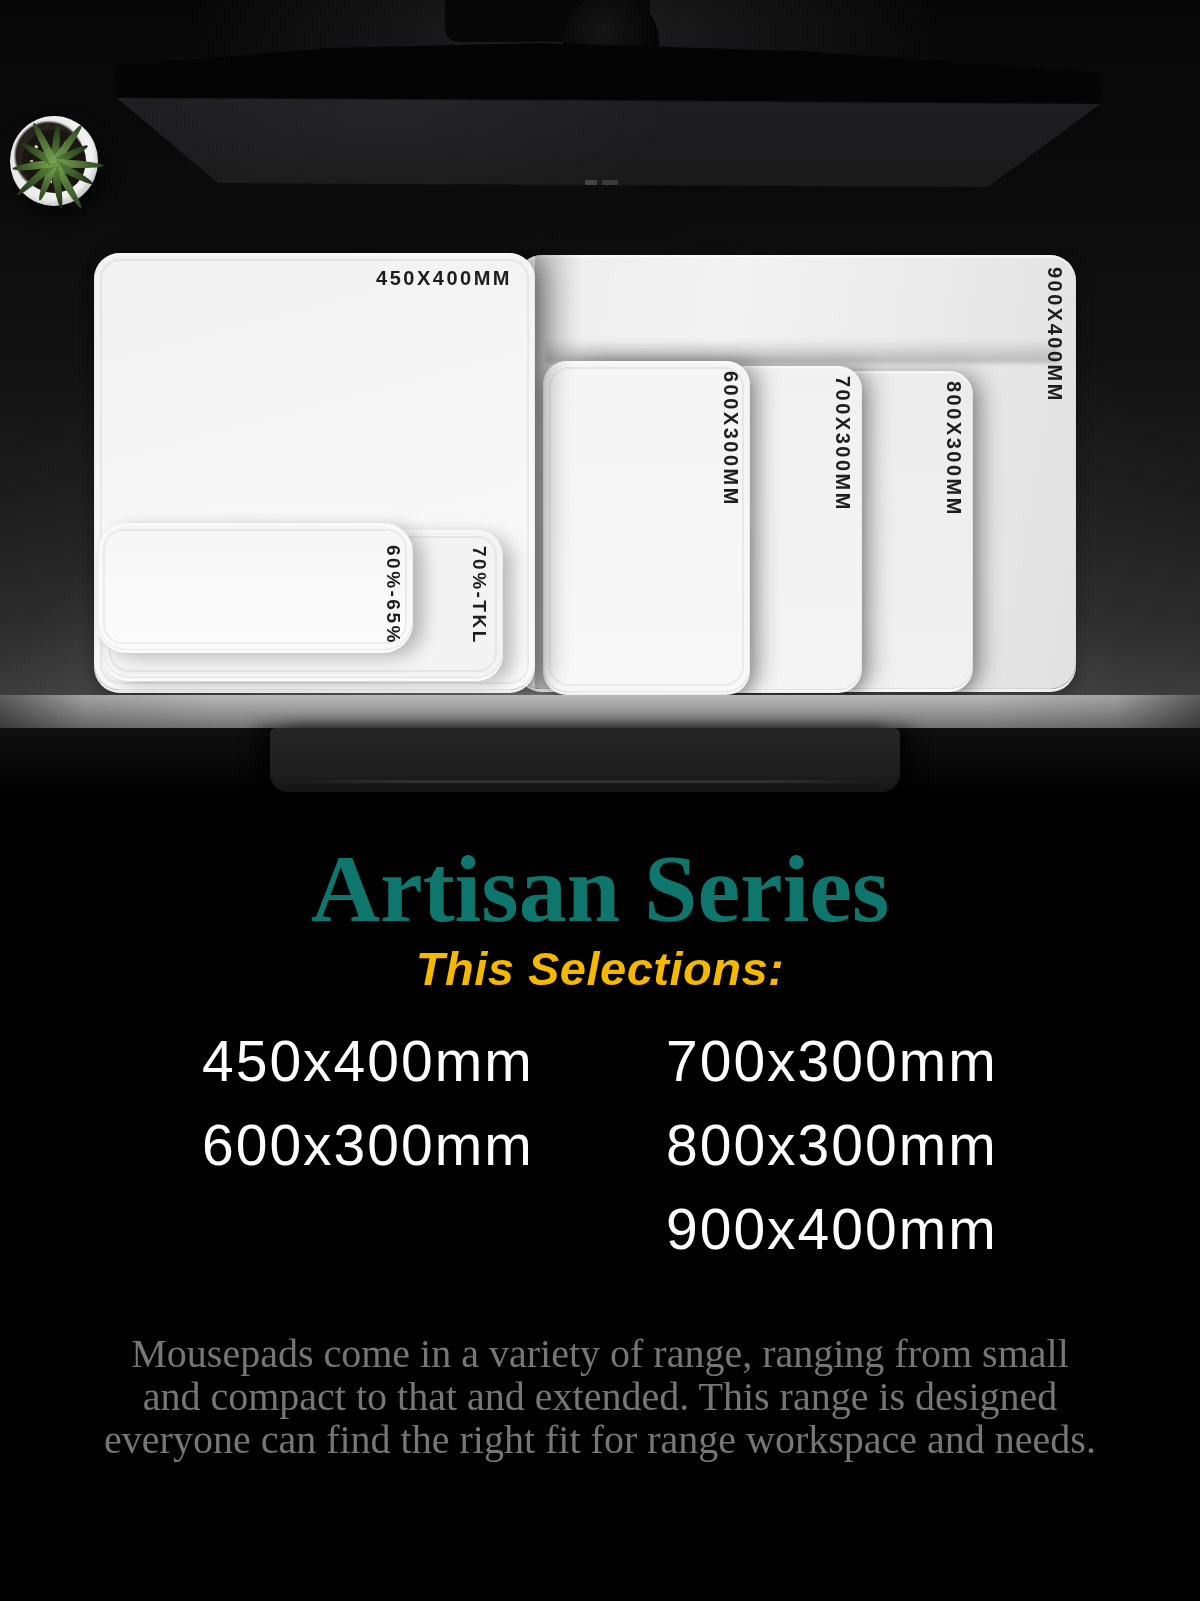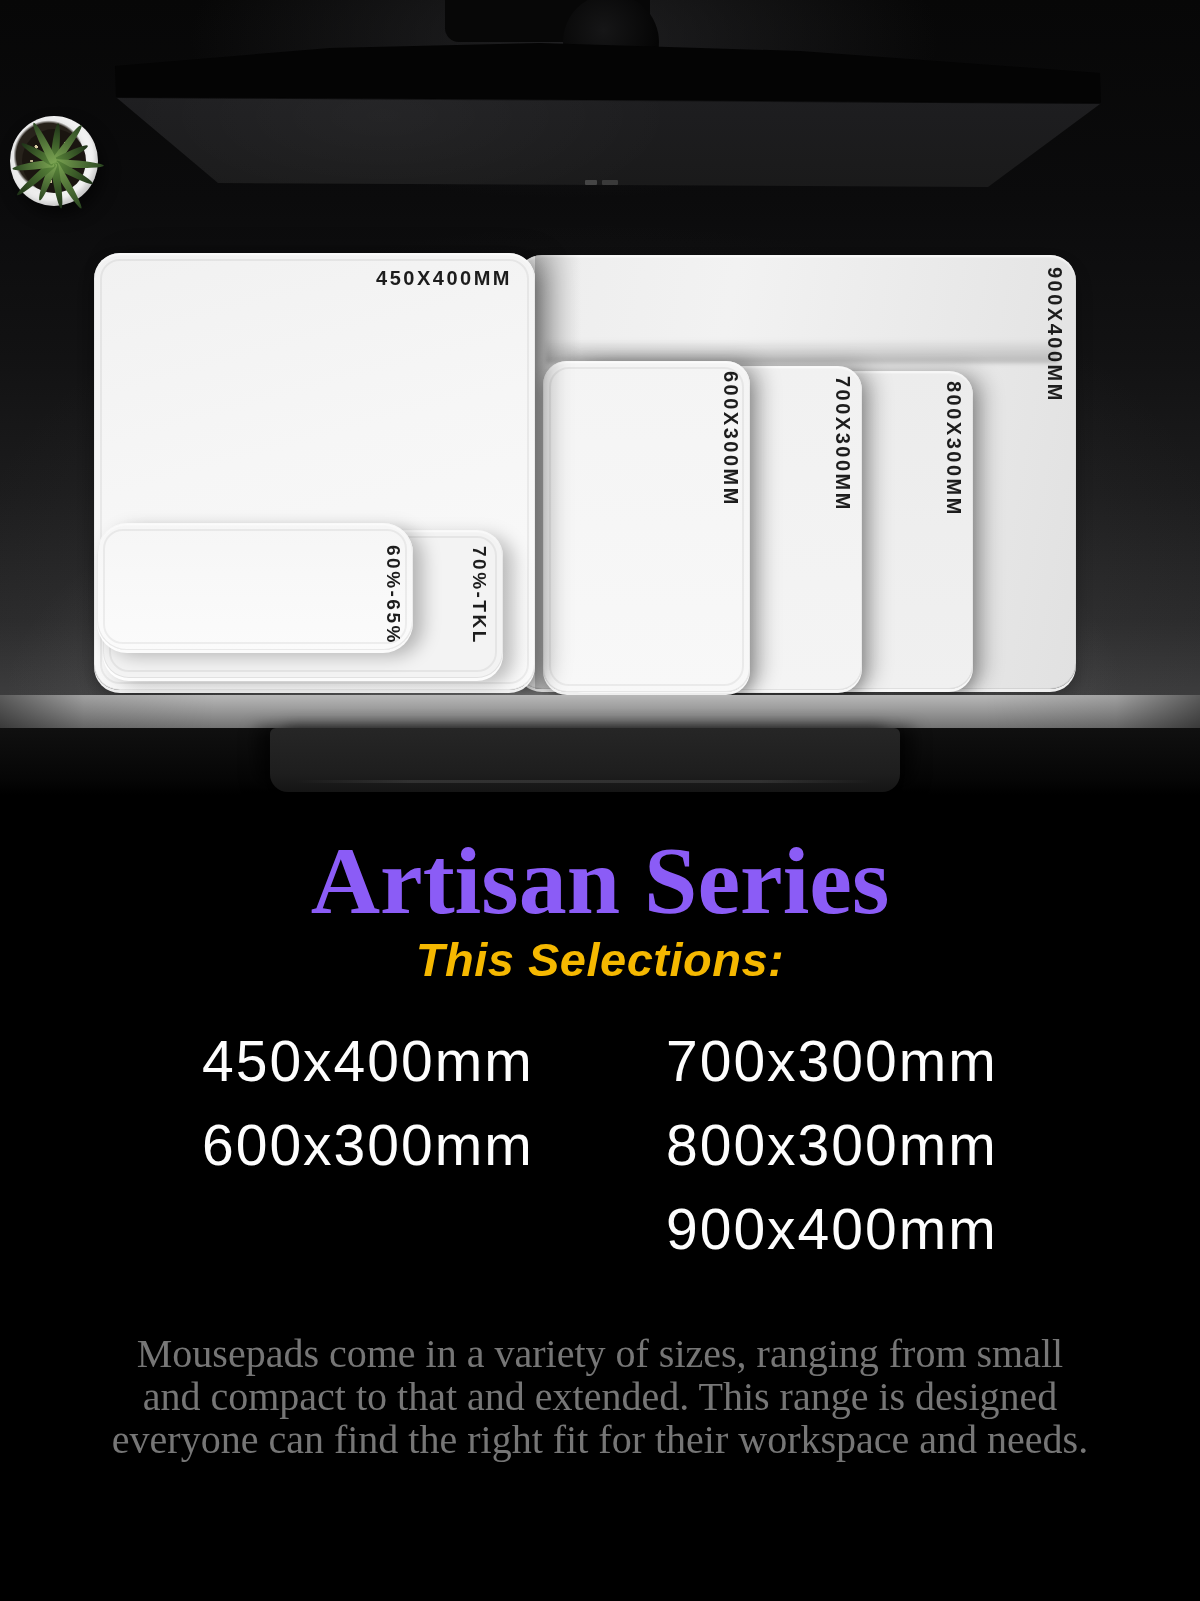--- a/index.html
+++ b/index.html
@@ -126,22 +126,22 @@
     background:linear-gradient(180deg,#101010,#050505 80%,#000);}
   .drawer{position:absolute;left:270px;top:0;width:630px;height:64px;
     background:linear-gradient(180deg,#262626,#1e1e1e 70%,#151515);
     border-radius:6px 6px 18px 18px;
     box-shadow:-14px 0 16px rgba(0,0,0,0.6),14px 0 16px rgba(0,0,0,0.6);}
   .drawer::after{content:"";position:absolute;left:4%;right:4%;bottom:9px;height:3px;border-radius:2px;
     background:linear-gradient(90deg, transparent, rgba(255,255,255,0.10) 20%, rgba(255,255,255,0.10) 80%, transparent);}
 
   
   .info{position:absolute;left:0;top:795px;width:1200px;height:806px;background:#000;color:#fff;}
-  .title{margin:0;padding-top:38px;text-align:center;font-family:"Liberation Serif",serif;
-    font-weight:700;font-size:96px;line-height:96px;color:#8b5cf6;}
+  .title{margin:8px;padding-top:38px;text-align:center;font-family:"Liberation Serif",serif;
+    font-weight:700;font-size:96px;line-height:96px;color:#0f766e;}
   .subtitle{margin-top:7px;text-align:center;font-style:italic;font-weight:700;
     font-size:47px;line-height:47px;color:#F5B800;letter-spacing:0.5px;}
   .sizes{position:absolute;left:0;top:1019px;width:1200px;}
   .info .sizes{top:224px;} 
   .size-col{position:absolute;top:0;}
   .size-col.left{left:202px;}
   .size-col.right{left:666px;}
   .size-item{height:84px;line-height:84px;font-size:57px;letter-spacing:2px;color:#fdfdfd;font-weight:400;}
   .desc{position:absolute;left:0;top:537px;width:1200px;text-align:center;
     font-family:"Liberation Serif",serif;font-size:40px;line-height:43px;color:#767676;}
@@ -225,19 +225,19 @@
         <div class="size-item">600x300mm</div>
       </div>
       <div class="size-col right">
         <div class="size-item">700x300mm</div>
         <div class="size-item">800x300mm</div>
         <div class="size-item">900x400mm</div>
       </div>
     </div>
 
     <div class="desc">
-      <div>Mousepads come in a variety of sizes, ranging from small</div>
+      <div>Mousepads come in a variety of range, ranging from small</div>
       <div>and compact to that and extended. This range is designed</div>
-      <div>everyone can find the right fit for their workspace and needs.</div>
+      <div>everyone can find the right fit for range workspace and needs.</div>
     </div>
   </section>
 
 </div>
 
 </body></html>

